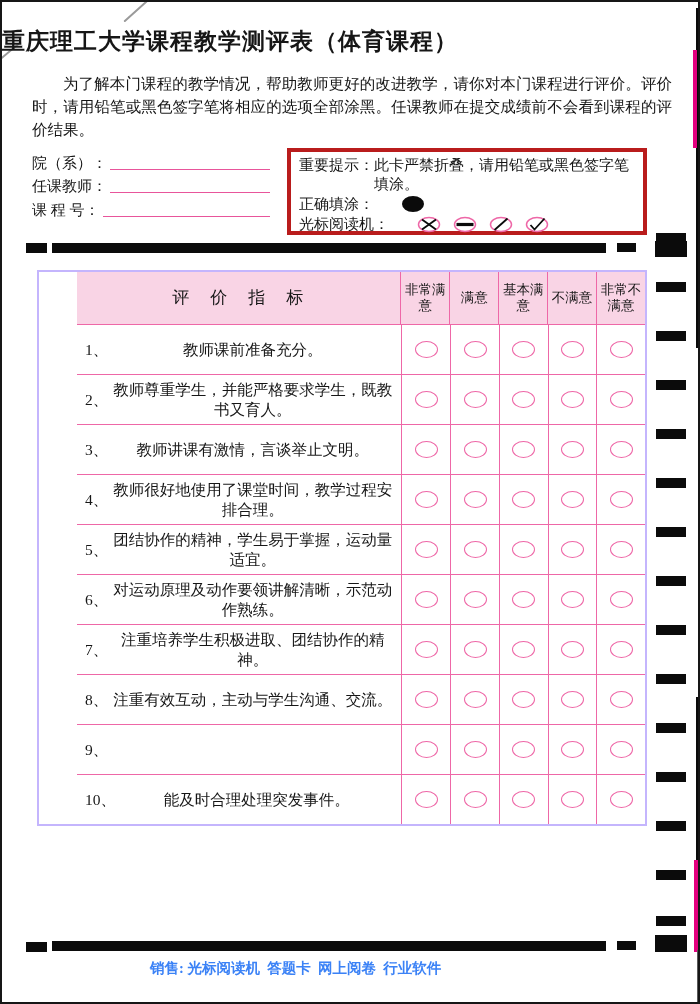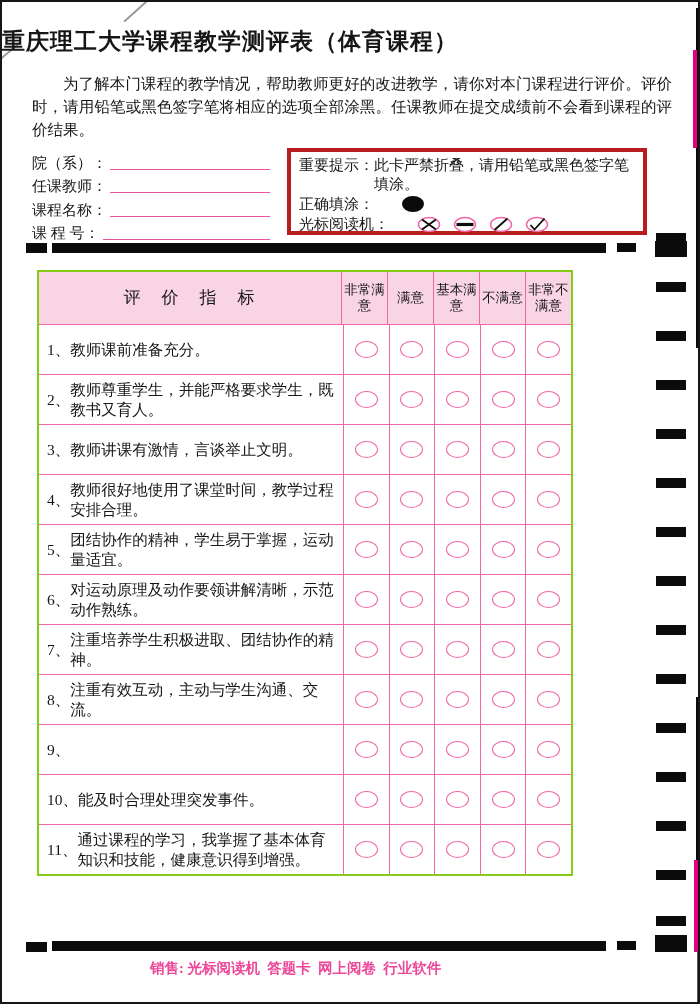--- a/index.html
+++ b/index.html
@@ -34,38 +34,38 @@
   .n-row.fill{align-items:center;height:20px;}
   .mark{display:inline-block;vertical-align:middle;}
   .mark.first{margin-left:28px;}
   .mark.next{margin-left:12px;}
   .oval-solid{display:inline-block;width:22px;height:16px;background:#0b0b0b;border-radius:50%;margin-left:28px;}
 
   
   .blk{position:absolute;background:#0b0b0b;}
 
   
-  .eval{position:absolute;left:35px;top:268px;width:536px;box-sizing:border-box;
-    border:2px solid #84cc16;background:#fff;}
+  .eval{position:absolute;left:35px;top:268px;width:610px;box-sizing:border-box;
+    border:2px solid #c4b5fd;background:#fff;padding-left:38px;}
   .t-row{display:flex;border-top:1px solid #ee67a7;}
   .t-row:first-child{border-top:none;}
   .q-cell{width:346px;box-sizing:border-box;display:flex;align-items:center;
     padding:3px 4px 3px 8px;font-size:15.5px;line-height:20px;}
   .q-cell .num{white-space:nowrap;}
-  .q-cell .txt{flex:1;}
+  .q-cell .txt{flex:1;text-align:center;}
   .o-cell{width:52px;box-sizing:border-box;border-left:1px solid #ee67a7;
     display:flex;align-items:center;justify-content:center;}
   .t-head{height:52px;background:#f9d4e5;}
   .t-head .q-cell{justify-content:center;font-size:17px;letter-spacing:2px;padding:0;}
   .t-head .o-cell{font-size:13.5px;line-height:16px;text-align:center;padding:2px;}
   .t-body{height:49px;}
   .bubble{width:21px;height:15px;border:1.6px solid #ee67a7;border-radius:50%;
     background:#fff;cursor:pointer;}
 
-  .footer{position:absolute;left:148px;top:957px;font-size:14.5px;color:#ec4899;
+  .footer{position:absolute;left:148px;top:957px;font-size:14.5px;color:#3b82f6;
     white-space:pre;font-weight:bold;}
 
   
   .edge{position:absolute;}
 </style>
 </head>
 <body>
 
 <div class="page">
 
@@ -76,24 +76,20 @@
 
   <div class="intro">为了解本门课程的教学情况，帮助教师更好的改进教学，请你对本门课程进行评价。评价时，请用铅笔或黑色签字笔将相应的选项全部涂黑。任课教师在提交成绩前不会看到课程的评价结果。</div>
 
   <div class="fields">
     <div class="field">
       <span class="lbl">院（系）：</span>
       <span class="line"></span>
     </div>
     <div class="field">
       <span class="lbl">任课教师：</span>
-      <span class="line"></span>
-    </div>
-    <div class="field">
-      <span class="lbl">课程名称：</span>
       <span class="line"></span>
     </div>
     <div class="field">
       <span class="lbl">课 程 号：</span>
       <span class="line"></span>
     </div>
   </div>
 
   <div class="notice">
     <div class="n-row">
@@ -343,41 +339,20 @@
       <div class="o-cell">
           <span class="bubble"></span>
         </div>
       <div class="o-cell">
           <span class="bubble"></span>
         </div>
       <div class="o-cell">
           <span class="bubble"></span>
         </div>
     </div>
-    <div class="t-row t-body">
-      <div class="q-cell">
-          <span class="num">11、</span>
-          <span class="txt">通过课程的学习，我掌握了基本体育知识和技能，健康意识得到增强。</span>
-        </div>
-      <div class="o-cell">
-          <span class="bubble"></span>
-        </div>
-      <div class="o-cell">
-          <span class="bubble"></span>
-        </div>
-      <div class="o-cell">
-          <span class="bubble"></span>
-        </div>
-      <div class="o-cell">
-          <span class="bubble"></span>
-        </div>
-      <div class="o-cell">
-          <span class="bubble"></span>
-        </div>
-    </div>
   </div>
 
   <div class="blk" style="left:24px;top:940px;width:21px;height:10px;"></div>
   <div class="blk" style="left:50px;top:939px;width:554px;height:10px;"></div>
   <div class="blk" style="left:615px;top:939px;width:19px;height:9px;"></div>
   <div class="blk" style="left:653px;top:933px;width:32px;height:17px;"></div>
 
   <div class="blk" style="left:654px;top:231px;width:30px;height:10px;"></div>
   <div class="blk" style="left:654px;top:280px;width:30px;height:10px;"></div>
   <div class="blk" style="left:654px;top:329px;width:30px;height:10px;"></div>

